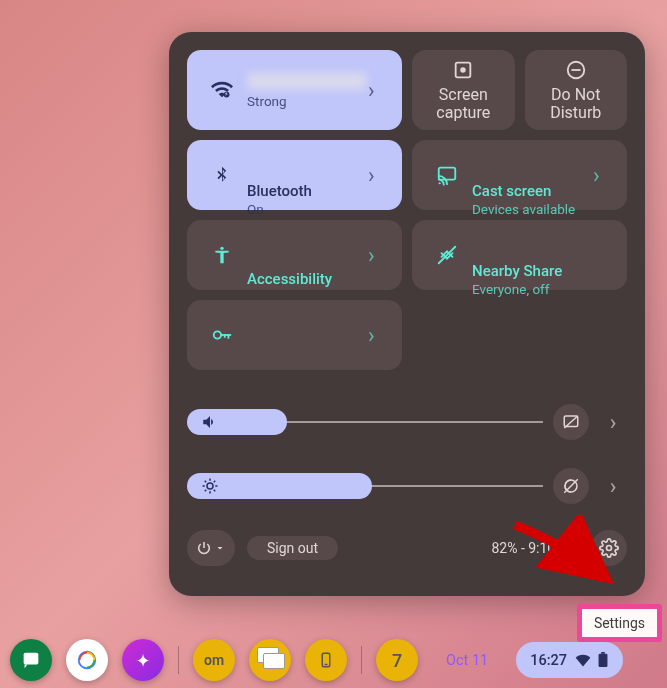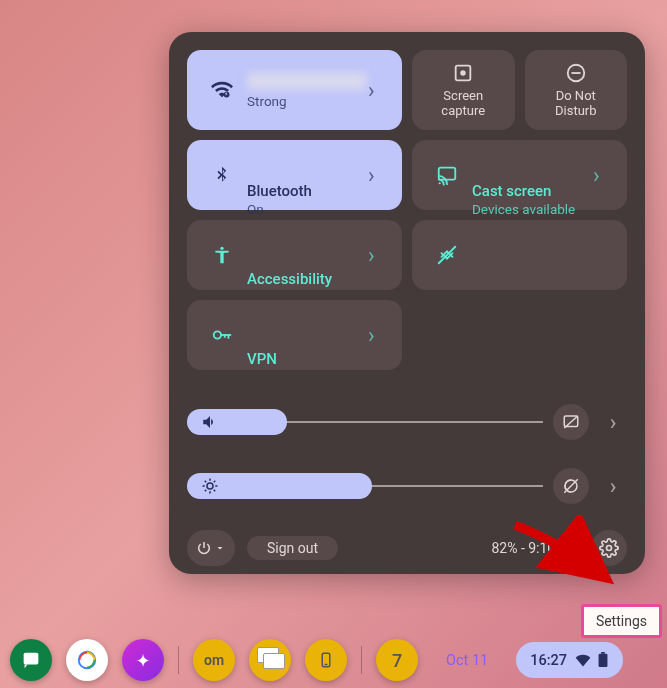--- a/index.html
+++ b/index.html
@@ -1,48 +1,48 @@
 <!DOCTYPE html>
 <html><head>
 <meta charset="utf-8">
 <style>
   html,body{margin:0;padding:0;width:667px;height:688px;overflow:hidden;font-family:Roboto,'Segoe UI',Arial,sans-serif;}
   body{background:linear-gradient(135deg,#d88585 0%,#e8a0a0 50%,#d07a8a 100%);position:relative;}
-  .panel{position:absolute;top:32px;right:22px;width:476px;background:#443a3a;border-radius:22px;padding:18px 18px 8px 18px;box-sizing:border-box;box-shadow:0 6px 30px rgba(0,0,0,.3);}
+  .panel{position:absolute;top:32px;right:22px;width:476px;background:#443a3a;border-radius:22px;padding:18px 18px 30px 18px;box-sizing:border-box;box-shadow:0 6px 30px rgba(0,0,0,.3);}
   .grid{display:grid;grid-template-columns:1fr 1fr;gap:10px;}
   .tile{background:#574949;border-radius:14px;height:70px;display:flex;align-items:center;justify-content:center;color:#5eead4;cursor:pointer;position:relative;padding:0 10px;box-sizing:border-box;}
   .tile.on{background:#c0c5fa;color:#2a2f5f;}
   .tile.big{justify-content:flex-start;padding-left:18px;}
   .row1{height:80px;}
   .tile .ico{width:34px;display:flex;align-items:center;justify-content:center;flex:0 0 34px;}
   .tile.big .txt{flex:1;padding-left:8px;}
   .tile.big .lbl{font-size:15px;font-weight:500;margin-top:48px;}
   .tile.big .sub{font-size:13.5px;opacity:.8;margin-top:1px;}
   .tile .chev{flex:0 0 24px;color:inherit;font-size:22px;opacity:.7;}
   .sm-half{display:flex;gap:10px;}
   .sm-tile{background:#574949;border-radius:14px;height:80px;flex:1;display:flex;flex-direction:column;align-items:center;justify-content:center;gap:5px;color:#e0d6d6;cursor:pointer;}
-  .sm-tile .lbl{font-size:13px;text-align:center;line-height:1.1;}
+  .sm-tile .lbl{font-size:16px;text-align:center;line-height:1.1;}
 
   .sliders{margin-top:34px;display:flex;flex-direction:column;gap:28px;}
   .slider-row{display:flex;align-items:center;gap:10px;}
   .slider{flex:1;position:relative;height:26px;}
   .track{position:absolute;left:0;right:0;top:50%;transform:translateY(-50%);height:2px;background:#a89a9a;}
   .fill{position:absolute;left:0;top:50%;transform:translateY(-50%);height:26px;border-radius:13px;background:#c0c5fa;display:flex;align-items:center;padding-left:14px;box-sizing:border-box;color:#2a2f5f;}
   .slider .fill svg{width:18px;height:18px;}
   .circ-btn{width:36px;height:36px;border-radius:50%;background:#574949;display:flex;align-items:center;justify-content:center;color:#e0d6d6;cursor:pointer;}
   .chev-sm{width:28px;text-align:center;color:#e0d6d6;font-size:22px;opacity:.7;cursor:pointer;}
 
   .footer{margin-top:26px;display:flex;align-items:center;gap:12px;}
   .pwr{width:48px;height:36px;border-radius:18px;background:#574949;display:flex;align-items:center;justify-content:center;gap:2px;color:#e0d6d6;cursor:pointer;}
   .signout{height:24px;padding:0 20px;border-radius:18px;background:#574949;color:#e0d6d6;display:flex;align-items:center;cursor:pointer;font-size:14px;}
   .batt{flex:1;text-align:right;color:#e0d6d6;font-size:14px;}
   .gear{width:36px;height:36px;border-radius:50%;background:#574949;display:flex;align-items:center;justify-content:center;color:#e0d6d6;cursor:pointer;}
 
   .arrow{position:absolute;top:515px;left:505px;pointer-events:none;}
-  .tooltip{position:absolute;top:604px;right:5px;background:#fffaf7;border:3px solid #ec4899;border-radius:3px;font-size:14px;color:#3c3c3c;padding:6px 12px;}
+  .tooltip{position:absolute;top:604px;right:5px;background:#fffaf7;border:5px solid #ec4899;border-radius:3px;font-size:14px;color:#3c3c3c;padding:6px 12px;}
 
   
   .shelf{position:absolute;left:0;right:0;bottom:0;height:56px;display:flex;align-items:center;padding:0 10px;gap:14px;}
   .app{width:42px;height:42px;border-radius:50%;background:#eab308;display:flex;align-items:center;justify-content:center;font-size:18px;color:#555;box-shadow:0 2px 6px rgba(0,0,0,.25);}
   .app.chat{background:#0e8044;color:#fff;}
   .app.star{background:linear-gradient(135deg,#cf2bd5,#8a2be2);color:#fff;}
   .sep{width:1px;height:28px;background:rgba(0,0,0,.25);}
   .pill{height:36px;border-radius:18px;display:flex;align-items:center;padding:0 14px;font-size:14.5px;color:#8b5cf6;}
   .pill.sel{background:#c0c5fa;color:#2a2f5f;font-weight:500;}
   .blur{filter:blur(4px);background:#d8d8ee;border-radius:4px;width:120px;height:18px;margin-bottom:3px;}
@@ -139,35 +139,38 @@
         <span class="chev">›</span>
       </div>
       <div class="tile big">
         <span class="ico">
           <svg width="22" height="22" viewBox="0 0 24 24" fill="none" stroke="currentColor" stroke-width="2" stroke-linecap="round">
               <path d="M6 14l6-6 6 6"></path>
               <path d="M6 10l6 6 6-6"></path>
               <line x1="3" y1="21" x2="21" y2="3"></line>
             </svg>
         </span>
+        <div class="txt">
+          <div class="lbl">Nearby Share</div>
+          <div class="sub">Everyone, off</div>
+        </div>
       </div>
     </div>
 
     <div class="grid">
       <div class="tile big">
         <span class="ico">
           <svg width="22" height="22" viewBox="0 0 24 24" fill="currentColor">
               <circle cx="7" cy="12" r="4" fill="none" stroke="currentColor" stroke-width="2"></circle>
               <rect x="10" y="11" width="12" height="2"></rect>
               <rect x="18" y="11" width="2" height="5"></rect>
               <rect x="14" y="11" width="2" height="4"></rect>
             </svg>
         </span>
         <div class="txt">
-          <div class="lbl">VPN</div>
         </div>
         <span class="chev">›</span>
       </div>
       <div></div>
     </div>
   </div>
 
   <div class="sliders">
     <div class="slider-row">
       <div class="slider">

